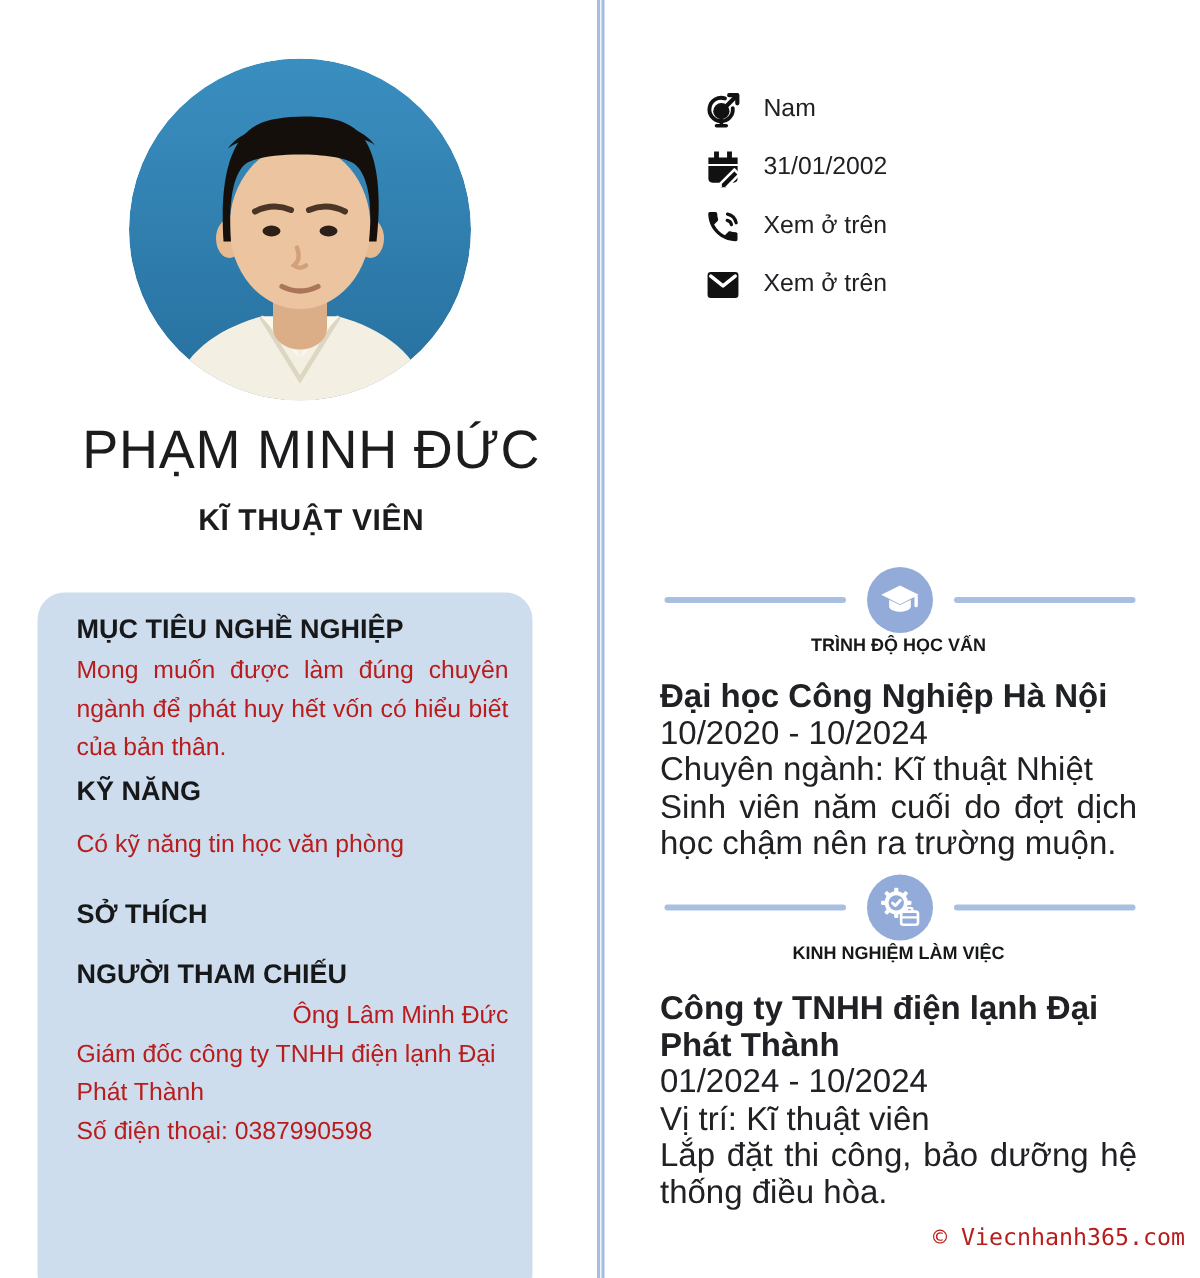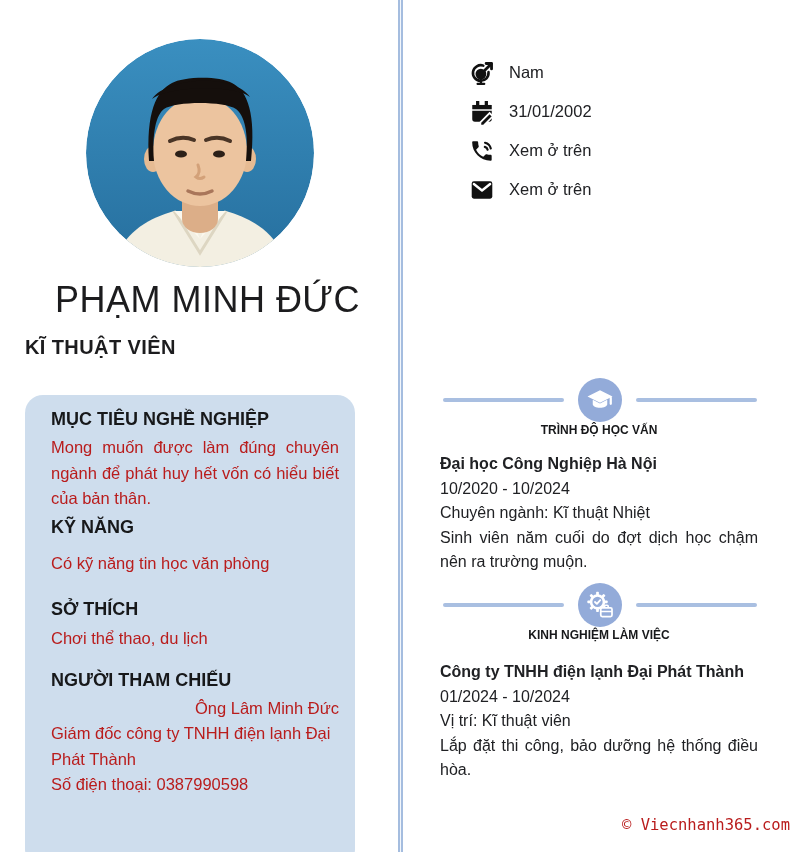--- a/index.html
+++ b/index.html
@@ -21,21 +21,21 @@
     border-radius:50%; overflow:hidden;
   }
   .avatar svg { display:block; }
 
   
   .name {
     position:absolute; left:15px; top:279px; width:385px; text-align:center;
     font-size:36px; font-weight:400; letter-spacing:0.5px; color:#1c1c1e;
   }
   .job {
-    position:absolute; left:25px; top:336px; width:385px; 
+    position:absolute; left:15px; top:336px; width:385px; text-align:center;
     font-size:20px; font-weight:700; letter-spacing:0.4px; color:#1c1c1e;
   }
 
   
   .panel {
     position:absolute; left:25px; top:395px; width:330px; height:472px;
     background:#cedded; border-radius:18px; padding:12px 16px 12px 26px;
   }
   .panel h3 { font-size:18px; font-weight:700; line-height:24px; color:#17181a; }
   .panel p  { font-size:16.5px; line-height:25.5px; color:#b91c1c; }
@@ -61,21 +61,21 @@
   .sec-div .line { flex:1; height:4px; border-radius:2px; background:#a9bfe1; }
   .sec-div .badge {
     width:44px; height:44px; border-radius:50%; background:#93abd9; flex:0 0 44px;
     display:flex; align-items:center; justify-content:center;
   }
   .sec-head {
     position:absolute; left:440px; width:318px; text-align:center;
     font-size:12px; font-weight:700; color:#17181a;
   }
   .sec-body { position:absolute; left:440px; width:318px; }
-  .sec-body p { font-size:16px; line-height:24.5px; color:#202124; }
+  .sec-body p { font-size:22px; line-height:24.5px; color:#202124; }
   .sec-body .org { font-weight:700; }
   .sec-body .just { text-align:justify; }
 
   .edu-div  { top:378px; }
   .edu-head { top:423px; }
   .edu-body { top:452px; }
   .work-div  { top:583px; }
   .work-head { top:628px; }
   .work-body { top:660px; }
 
@@ -177,21 +177,20 @@
   </div>
 
   <div class="panel">
     <h3>MỤC TIÊU NGHỀ NGHIỆP</h3>
     <p class="just mt-a">Mong muốn được làm đúng chuyên ngành để phát huy hết vốn có hiểu biết của bản thân.</p>
 
     <h3 class="mt-b">KỸ NĂNG</h3>
     <p class="mt-c">Có kỹ năng tin học văn phòng</p>
 
     <h3 class="mt-d">SỞ THÍCH</h3>
-    <p class="mt-e">Chơi thể thao, du lịch</p>
 
     <h3 class="mt-f">NGƯỜI THAM CHIẾU</h3>
     <p class="mt-a">Ông Lâm Minh Đức</p>
     <p>Giám đốc công ty TNHH điện lạnh Đại Phát Thành</p>
     <p>Số điện thoại: 0387990598</p>
   </div>
 
   <div class="sec-div edu-div">
     <div class="line"></div>
     <div class="badge">

